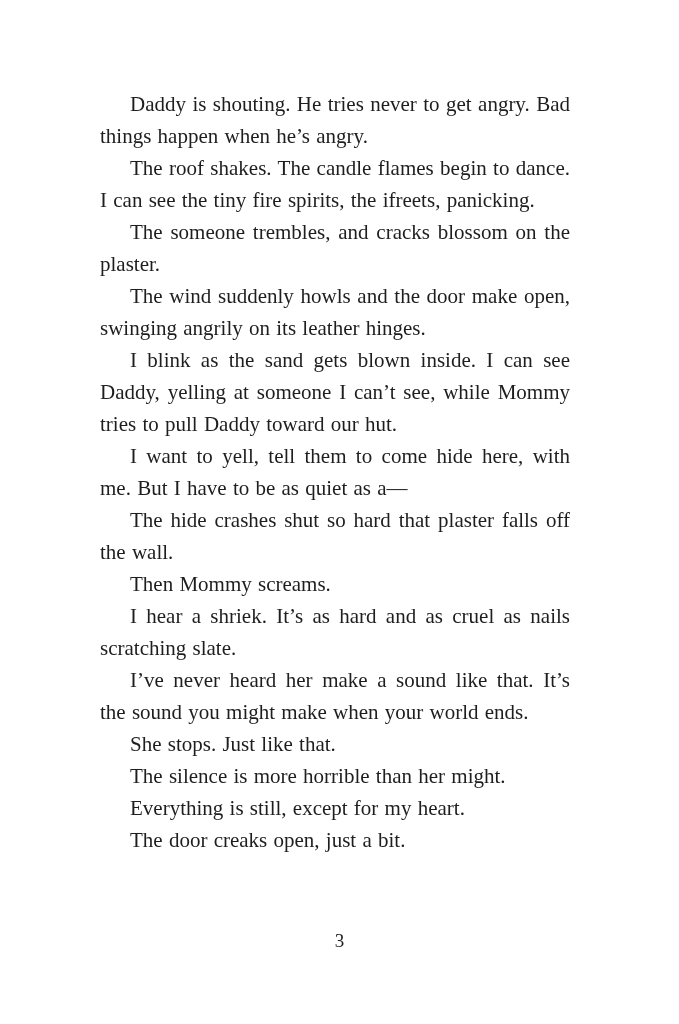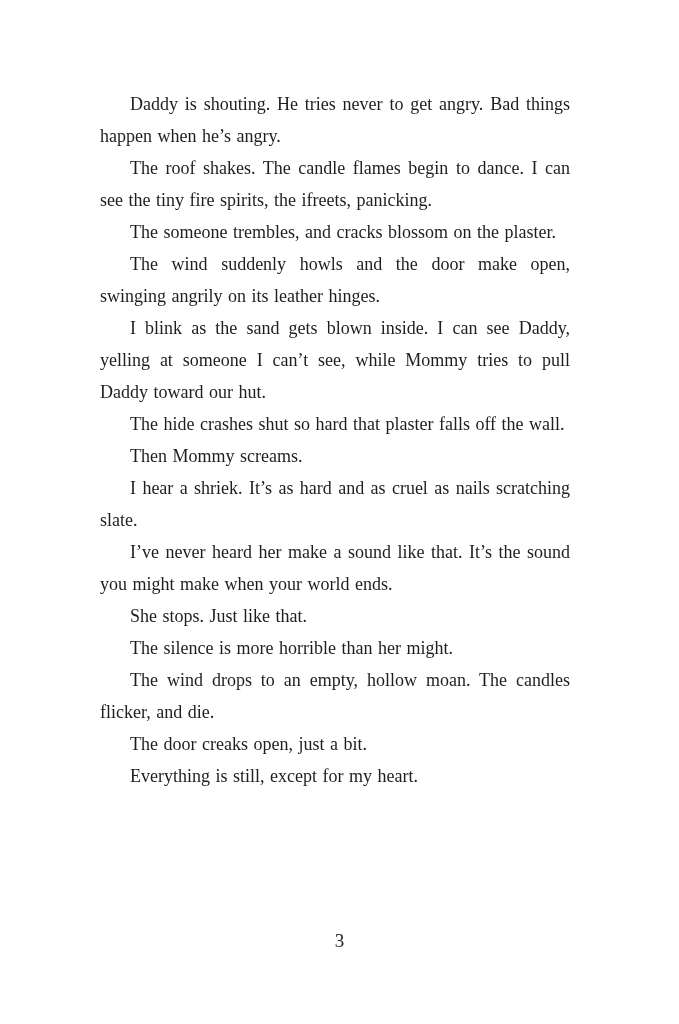--- a/index.html
+++ b/index.html
@@ -20,21 +20,21 @@
     position: absolute;
     top: 88px;
     left: 100px;
     width: 470px;
   }
   .text-block p.para {
     margin: 0;
     padding: 0;
     text-indent: 30px;
     text-align: justify;
-    font-size: 18px;
+    font-size: 21px;
     line-height: 32px;
     word-spacing: 1px;
   }
   .page-number {
     position: absolute;
     bottom: 72px;
     left: 0;
     width: 100%;
     text-align: center;
     font-size: 19px;
@@ -45,24 +45,24 @@
 </head>
 <body>
 
 <div class="page">
   <div class="text-block">
       <p class="para">Daddy is shouting. He tries never to get angry. Bad things happen when he’s angry.</p>
       <p class="para">The roof shakes. The candle flames begin to dance. I can see the tiny fire spirits, the ifreets, panicking.</p>
       <p class="para">The someone trembles, and cracks blossom on the plaster.</p>
       <p class="para">The wind suddenly howls and the door make open, swinging angrily on its leather hinges.</p>
       <p class="para">I blink as the sand gets blown inside. I can see Daddy, yelling at someone I can’t see, while Mommy tries to pull Daddy toward our hut.</p>
+      <p class="para">I want to yell, tell them to come hide here, with me. But I have to be as quiet as a—</p>
       <p class="para">The hide crashes shut so hard that plaster falls off the wall.</p>
       <p class="para">Then Mommy screams.</p>
       <p class="para">I hear a shriek. It’s as hard and as cruel as nails scratching slate.</p>
       <p class="para">I’ve never heard her make a sound like that. It’s the sound you might make when your world ends.</p>
       <p class="para">She stops. Just like that.</p>
       <p class="para">The silence is more horrible than her might.</p>
-      <p class="para">The wind drops to an empty, hollow moan. The candles flicker, and die.</p>
+      <p class="para">Everything is still, except for my heart.</p>
       <p class="para">The door creaks open, just a bit.</p>
-      <p class="para">Everything is still, except for my heart.</p>
     </div>
   <div class="page-number">3</div>
 </div>
 
 </body></html>

